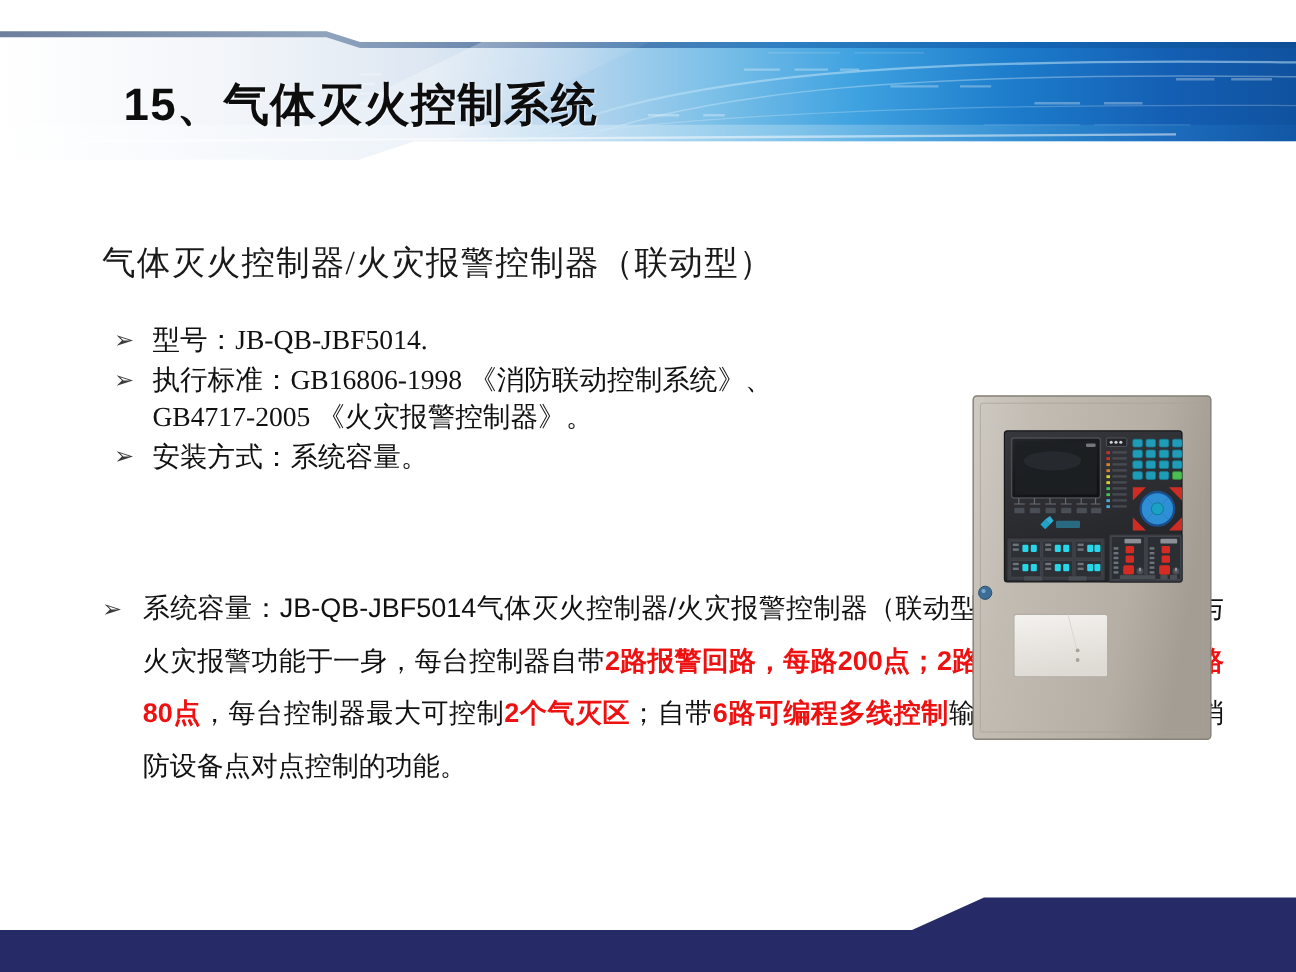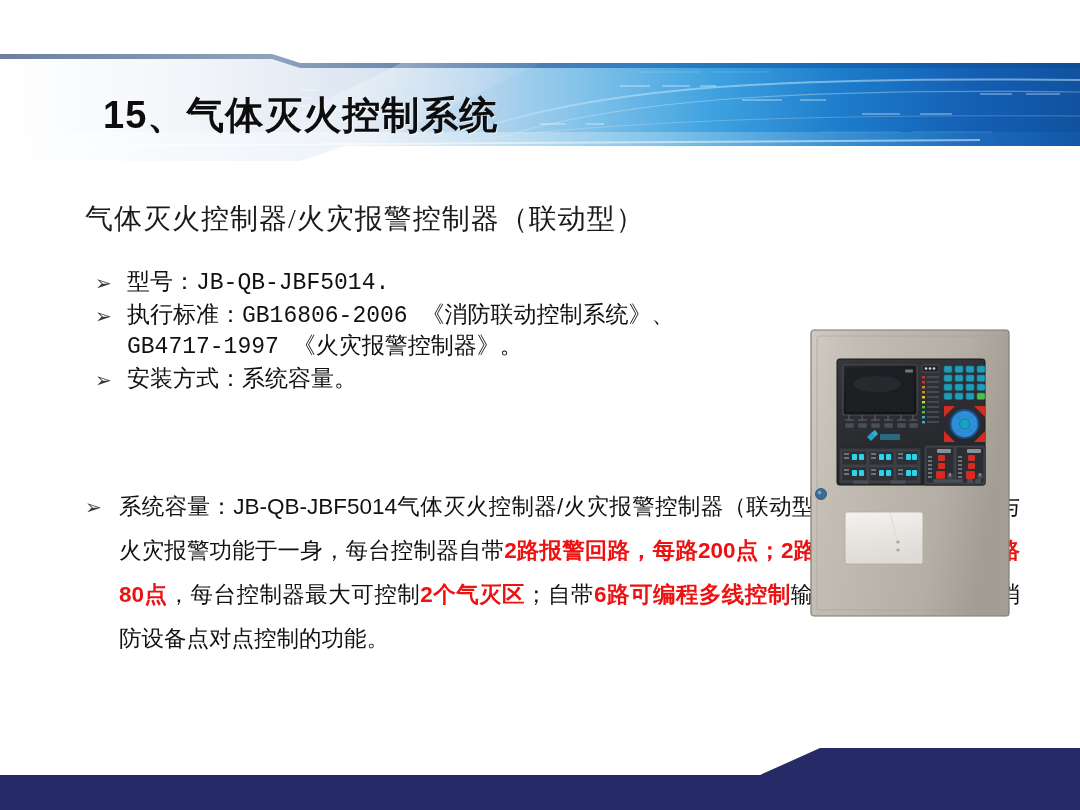--- a/index.html
+++ b/index.html
@@ -20,21 +20,20 @@
   }
 
   
   .header-banner {
     position: absolute;
     left: 0;
     top: 0;
     width: 1080px;
     height: 150px;
     overflow: hidden;
-    margin-top: 28px;
   }
   .header-banner svg {
     display: block;
   }
   .header-title {
     position: absolute;
     left: 103px;
     top: 62px;
     font-family: "Liberation Sans", "DejaVu Sans", sans-serif;
     font-size: 38px;
@@ -82,21 +81,21 @@
   .bullet-arrow {
     flex: 0 0 auto;
     width: 32px;
     font-size: 20px;
     line-height: 31px;
     color: #3a3a3a;
     font-family: "DejaVu Sans", sans-serif;
   }
   .spec-text {
     flex: 1 1 auto;
-    font-family: Liberation Mono, monospace;
+    font-family: Liberation Serif, serif;
   }
 
   
   .capacity-block {
     position: absolute;
     left: 68px;
     top: 335px;
     width: 935px;
   }
   .capacity-first {
@@ -238,21 +237,21 @@
 
     <div class="spec-list">
 
       <div class="spec-row">
         <span class="bullet-arrow">➢</span>
         <span class="spec-text">型号：JB-QB-JBF5014.</span>
       </div>
 
       <div class="spec-row">
         <span class="bullet-arrow">➢</span>
-        <span class="spec-text">执行标准：GB16806-2006 《消防联动控制系统》、GB4717-1997 《火灾报警控制器》。</span>
+        <span class="spec-text">执行标准：GB16806-1998 《消防联动控制系统》、GB4717-2005 《火灾报警控制器》。</span>
       </div>
 
       <div class="spec-row">
         <span class="bullet-arrow">➢</span>
         <span class="spec-text">安装方式：系统容量。</span>
       </div>
 
     </div>
 
     <div class="capacity-block">

